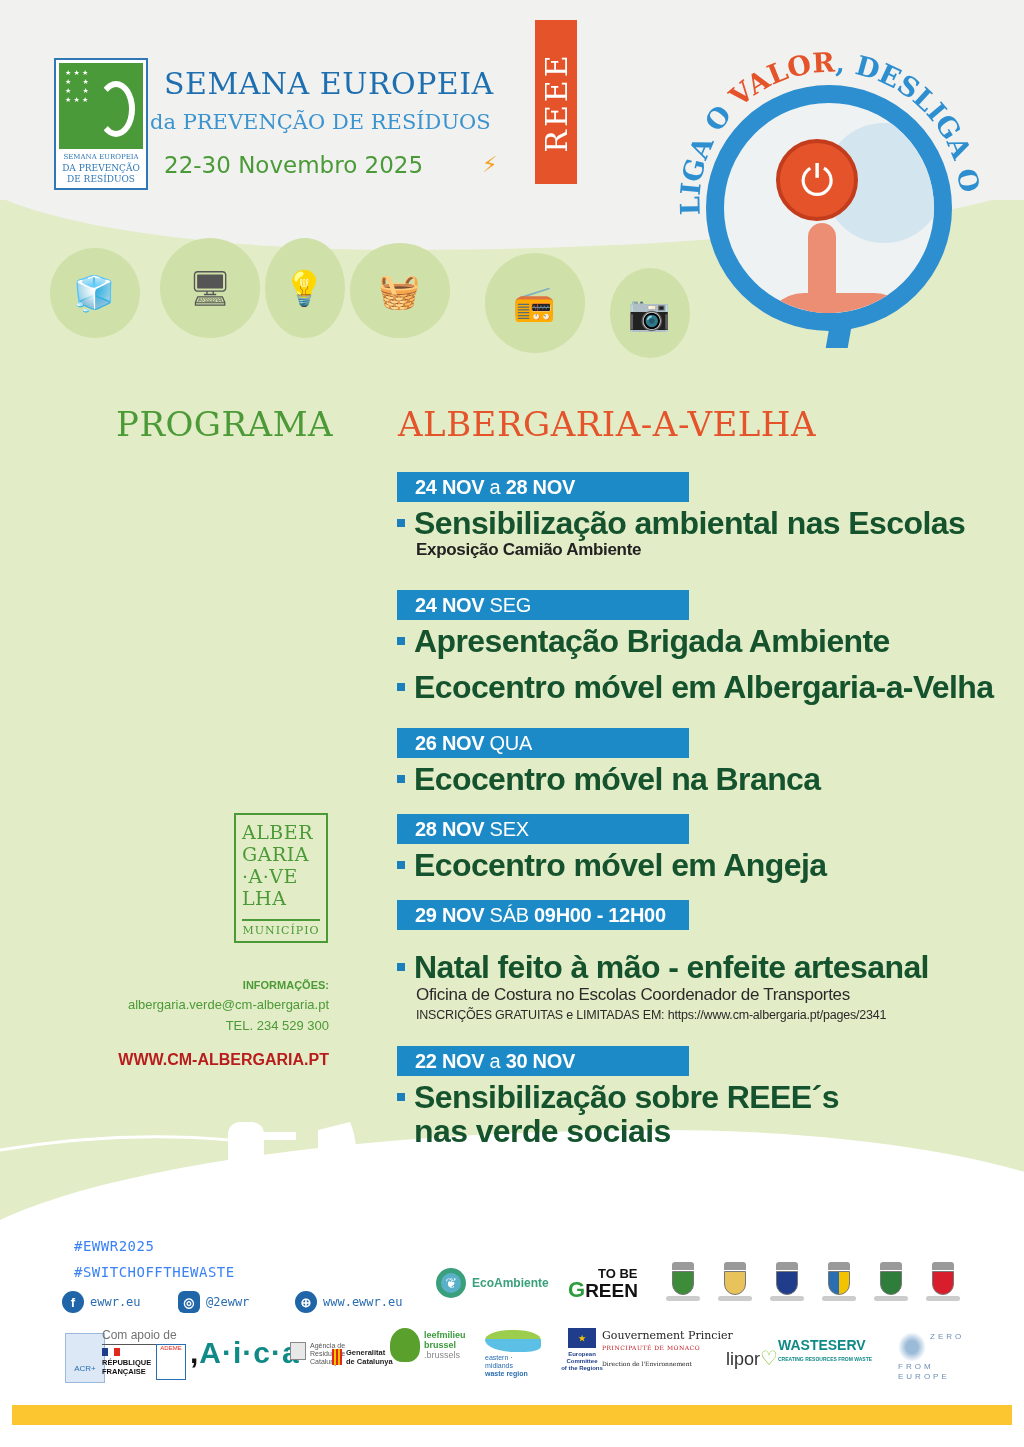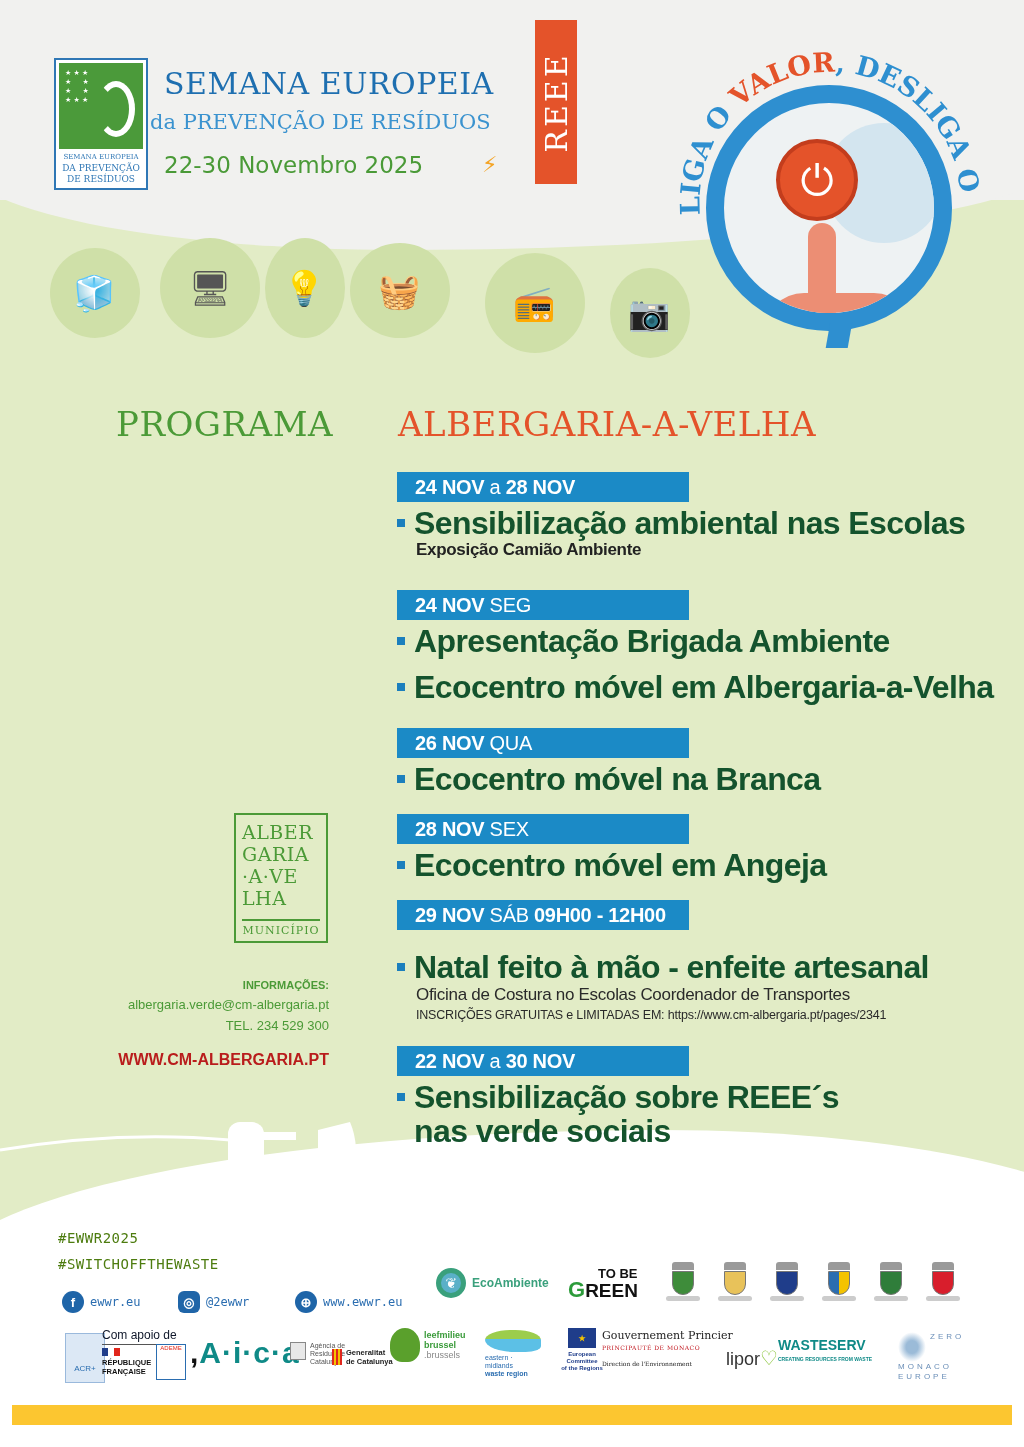--- a/index.html
+++ b/index.html
@@ -68,42 +68,42 @@
 
   .info-label { position: absolute; right: 695px; top: 979px; font-family: "Liberation Sans", sans-serif; font-weight: 700; font-size: 11px; color: #4b9a37; }
   .info-email { position: absolute; right: 695px; top: 997px; font-family: "Liberation Sans", sans-serif; font-size: 13px; color: #4b9a37; }
   .info-tel { position: absolute; right: 695px; top: 1018px; font-family: "Liberation Sans", sans-serif; font-size: 13px; color: #4b9a37; }
   .info-web { position: absolute; right: 695px; top: 1051px; font-family: "Liberation Sans", sans-serif; font-weight: 700; font-size: 16px; color: #b91c1c; }
 
   
   .plug { position: absolute; left: 0; top: 1100px; width: 420px; height: 90px; }
 
   
-  .hashtag { position: absolute; left: 58px; font-family: "DejaVu Sans Mono", monospace; font-size: 14px; color: #4d7c0f; letter-spacing: 0.5px; }
+  .hashtag { position: absolute; left: 74px; font-family: "DejaVu Sans Mono", monospace; font-size: 14px; color: #3b82f6; letter-spacing: 0.5px; margin-top: 8px; }
   .social { position: absolute; top: 1291px; display: flex; align-items: center; gap: 6px; font-family: "DejaVu Sans Mono", monospace; font-size: 12px; color: #2a6db0; }
   .social .ic { width: 22px; height: 22px; border-radius: 50%; background: #1f65a8; color: #fff; font-size: 13px; font-weight: 700; display: flex; align-items: center; justify-content: center; font-family: "Liberation Sans", sans-serif; }
   .social .ic.sq { border-radius: 6px; background: #1f65a8; }
 
   .partners-row1 { position: absolute; left: 436px; top: 1262px; width: 560px; height: 50px; }
   .ecoamb { position: absolute; left: 0; top: 6px; display: flex; align-items: center; gap: 6px; }
   .ecoamb .ring2 { width: 30px; height: 30px; border-radius: 50%; border: 5px solid #3aa07c; background: #5ab0c8; color: #fff; display: flex; align-items: center; justify-content: center; font-size: 14px; }
   .ecoamb .t { font-family: "Liberation Sans", sans-serif; font-weight: 700; font-size: 12px; color: #3aa07c; }
   .tobegreen { position: absolute; left: 132px; top: 4px; font-family: "Liberation Sans", sans-serif; font-weight: 700; color: #111; line-height: 16px; }
   .tobegreen .a { font-size: 13px; padding-left: 30px; display: block; }
   .tobegreen .b { font-size: 19px; display: block; }
   .tobegreen .b .g { color: #2c9b3a; font-size: 22px; }
   .crest { position: absolute; top: 0; width: 34px; height: 44px; }
   .crest .crown { position: absolute; left: 6px; top: 0; width: 22px; height: 8px; background: #9a9a9a; border-radius: 3px 3px 0 0; }
   .crest .shield { position: absolute; left: 6px; top: 9px; width: 22px; height: 24px; border-radius: 0 0 11px 11px; border: 1px solid #777; }
   .crest .scroll { position: absolute; left: 0; top: 34px; width: 34px; height: 5px; background: #ccc; border-radius: 3px; }
 
   .partners-row2 { position: absolute; left: 60px; top: 1328px; width: 940px; height: 60px; font-family: "Liberation Sans", sans-serif; }
   .p { position: absolute; }
   .acr { left: 5px; top: 5px; width: 40px; height: 50px; background: #dce8f5; border: 1px solid #9ab9dc; color: #2a6db0; font-size: 8px; text-align: center; padding-top: 30px; }
-  .comapoio { left: 42px; top: 0; font-size: 12px; color: #0f172a; border-bottom: 1px solid #555; width: 76px; padding-bottom: 2px; }
+  .comapoio { left: 42px; top: 0; font-size: 12px; color: #737373; border-bottom: 1px solid #555; width: 76px; padding-bottom: 2px; }
   .rf { left: 42px; top: 20px; font-size: 7.5px; font-weight: 700; color: #111; line-height: 9px; }
   .rf .flag { display: block; width: 18px; height: 8px; background: linear-gradient(90deg, #1f3d8a 33%, #fff 33%, #fff 66%, #e1261c 66%); margin-bottom: 2px; }
   .ademe { left: 96px; top: 16px; width: 30px; height: 36px; border: 1px solid #2a6db0; font-size: 6px; color: #e1261c; text-align: center; }
   .aica { left: 130px; top: 8px; font-size: 30px; font-weight: 700; color: #0f8a87; letter-spacing: 1px; }
   .aica .comma { color: #111; }
   .arc { left: 208px; top: 14px; font-size: 7px; color: #555; line-height: 8px; display: flex; gap: 4px; }
   .arc .box { width: 16px; height: 18px; border: 1px solid #888; background: #e8e8e8; }
   .gencat { left: 272px; top: 20px; font-size: 7.5px; font-weight: 700; color: #222; line-height: 9px; display: flex; gap: 4px; align-items: center; }
   .gencat .box { width: 10px; height: 16px; background: repeating-linear-gradient(90deg, #e1261c 0 2px, #f4c300 2px 4px); }
   .leef { left: 330px; top: 0; display: flex; gap: 4px; align-items: center; }
@@ -357,19 +357,19 @@
     <div class="p lipor">
       <span>lipor</span><span class="heart">♡</span>
     </div>
     <div class="p wasteserv">
       <span>WASTESERV</span>
       <span class="s">CREATING RESOURCES FROM WASTE</span>
     </div>
     <div class="p zwe">
       <span class="dots"></span>
       <span>ZERO</span><br>
-      <span>MONACO</span><br>
+      <span>FROM</span><br>
       <span>EUROPE</span>
     </div>
   </div>
 
   <div class="yellow-bar"></div>
 </div>
 
 </body></html>

